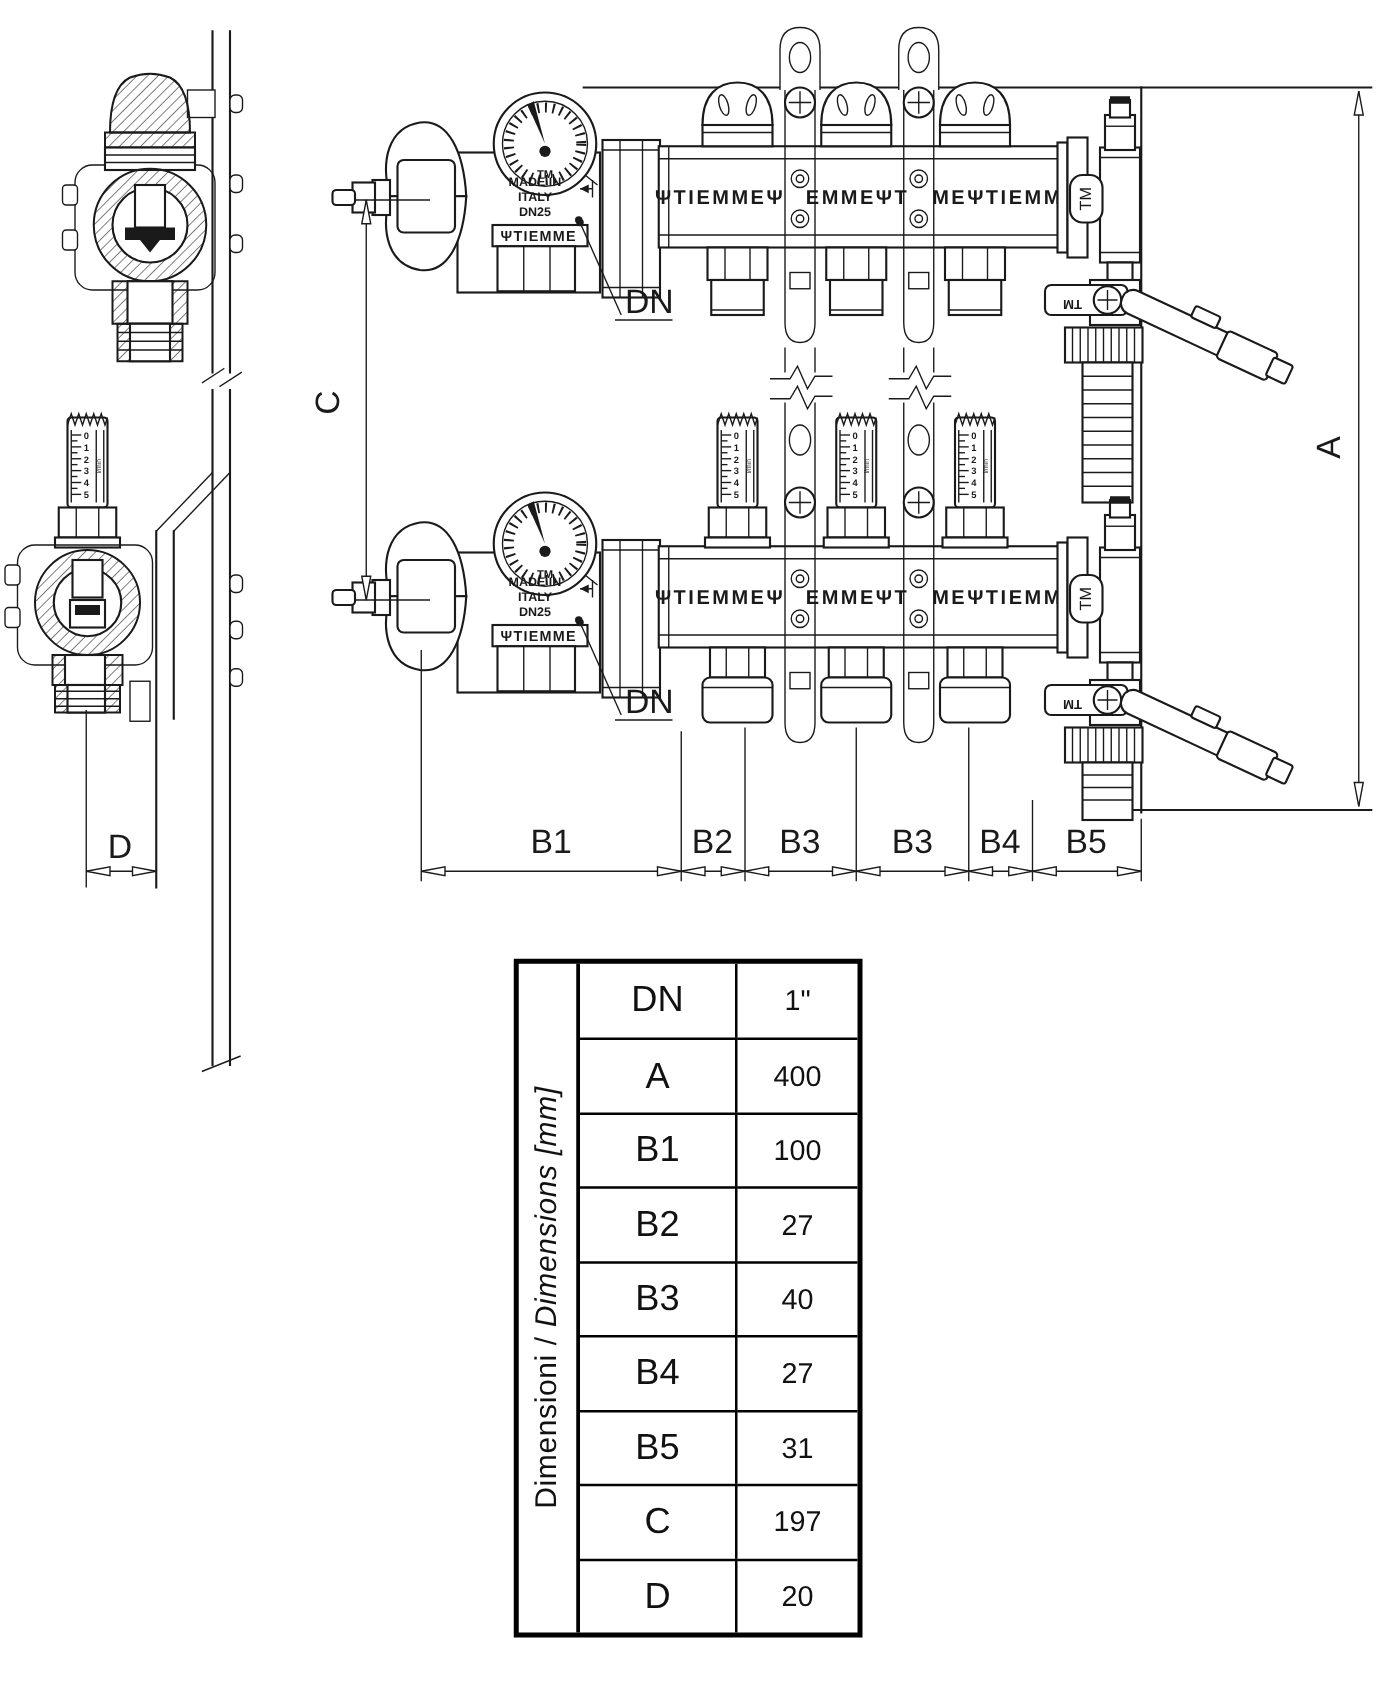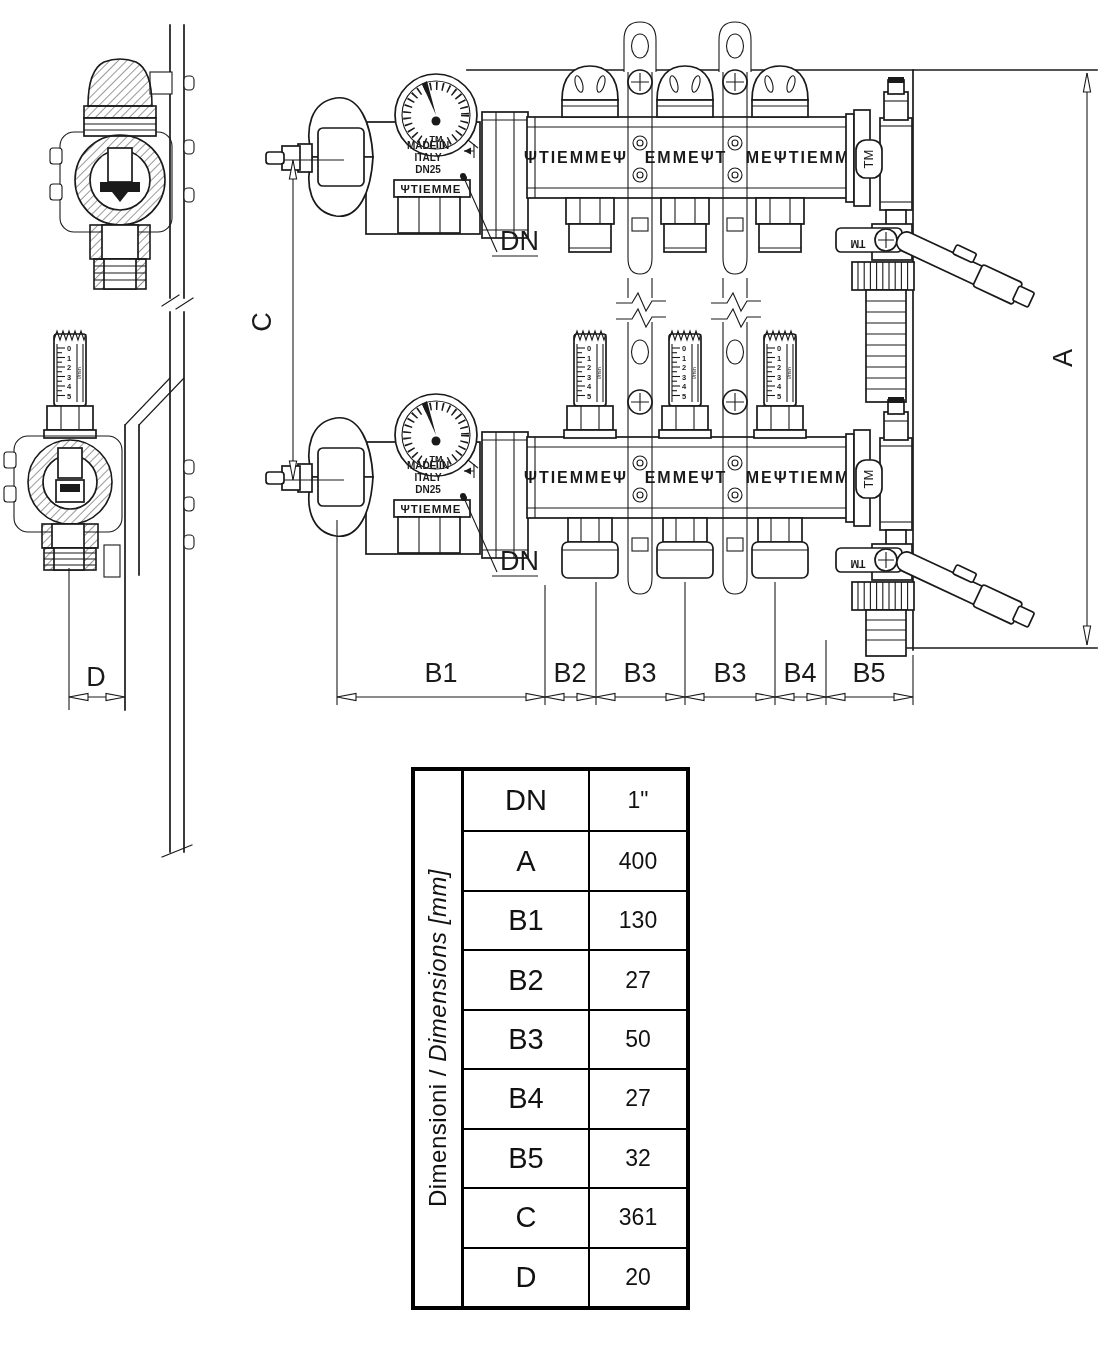--- a/index.html
+++ b/index.html
@@ -420,32 +420,32 @@
     </div>
   </div>
 
   <div class="cell lbl">DN</div>
   <div class="cell val">1"</div>
 
   <div class="cell lbl bt">A</div>
   <div class="cell val bt">400</div>
 
   <div class="cell lbl bt">B1</div>
-  <div class="cell val bt">130</div>
+  <div class="cell val bt">100</div>
 
   <div class="cell lbl bt">B2</div>
   <div class="cell val bt">27</div>
 
   <div class="cell lbl bt">B3</div>
-  <div class="cell val bt">50</div>
+  <div class="cell val bt">40</div>
 
   <div class="cell lbl bt">B4</div>
   <div class="cell val bt">27</div>
 
   <div class="cell lbl bt">B5</div>
-  <div class="cell val bt">32</div>
+  <div class="cell val bt">31</div>
 
   <div class="cell lbl bt">C</div>
-  <div class="cell val bt">361</div>
+  <div class="cell val bt">197</div>
 
   <div class="cell lbl bt">D</div>
   <div class="cell val bt">20</div>
 </div>
 
 </body></html>

